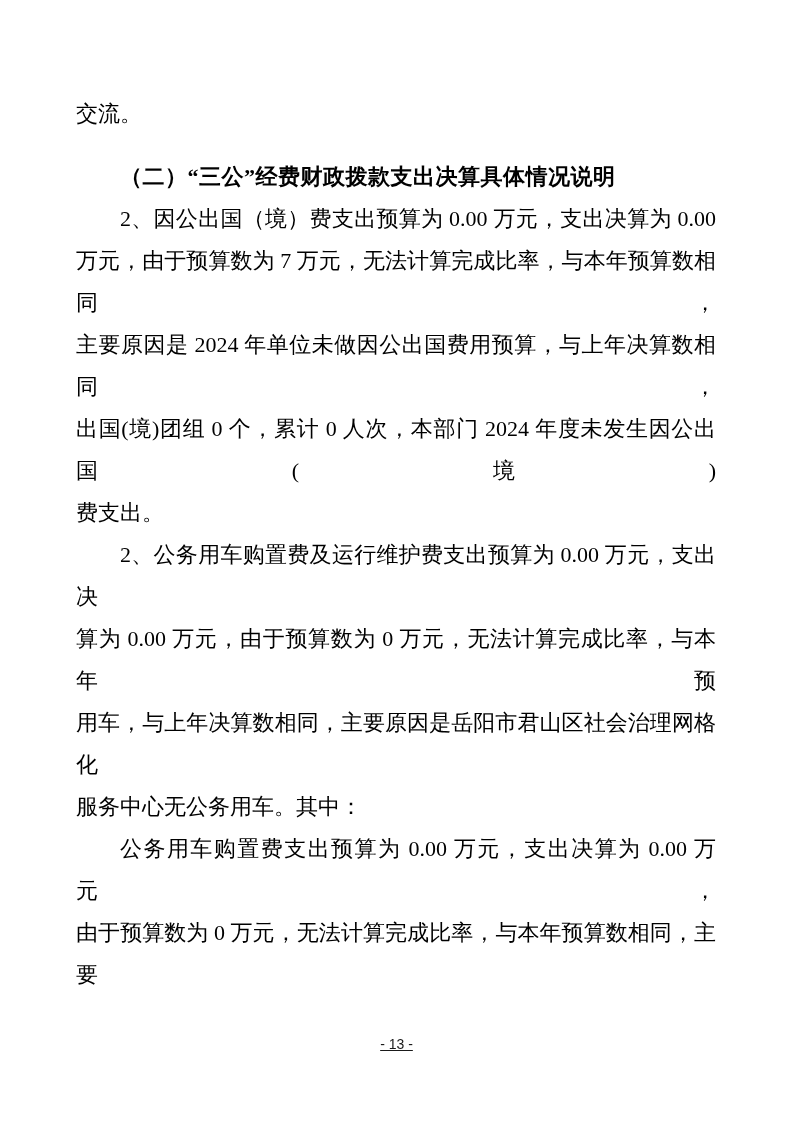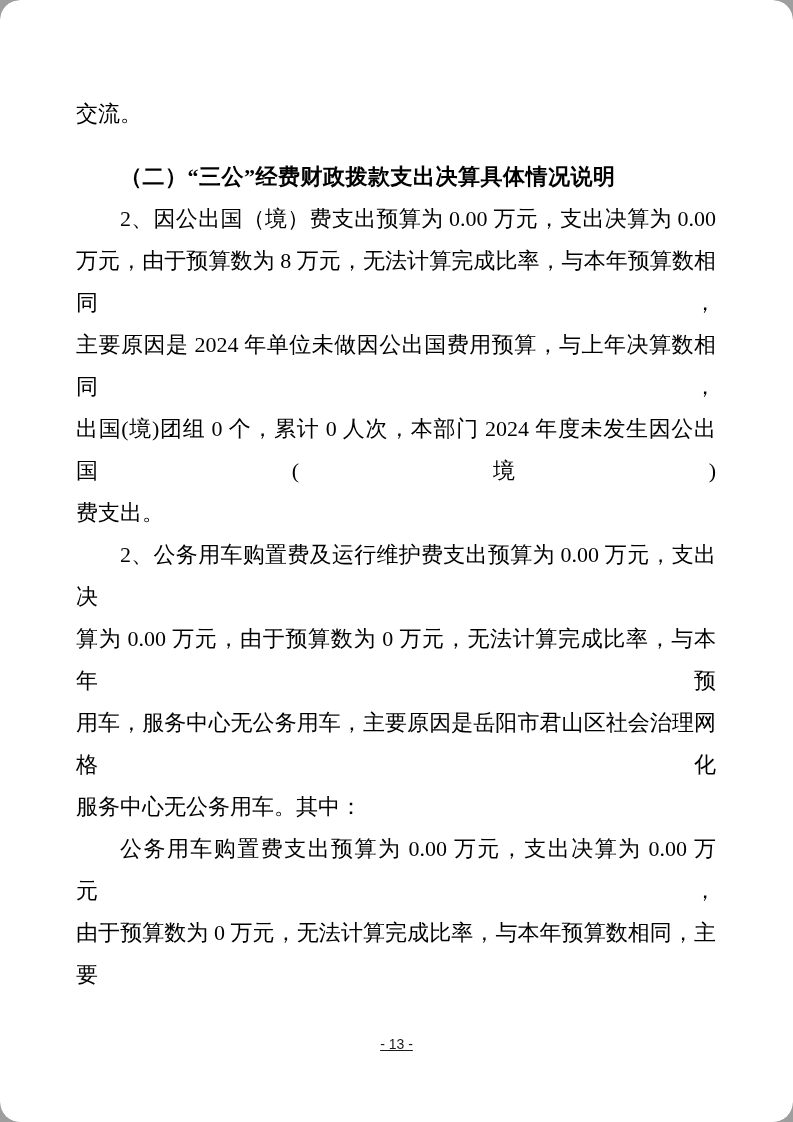--- a/index.html
+++ b/index.html
@@ -1,15 +1,15 @@
 <!DOCTYPE html>
 <html><head>
 <meta charset="utf-8">
 <style>
-  * { margin: 0; padding: 0; box-sizing: border-box; border-radius: 20px; }
+  * { margin: 0; padding: 0; box-sizing: border-box; }
   html, body {
     background: #9e9e9e;
     font-family: "Liberation Serif", "DejaVu Serif", serif;
   }
   .page {
     position: relative;
     width: 793px;
     height: 1122px;
     margin: 0 auto;
     background: #ffffff;
@@ -55,26 +55,26 @@
   }
 </style>
 </head>
 <body>
 
 <div class="page">
   <div class="content">
     <div class="line">交流。</div>
     <div class="line heading indent">（二）“三公”经费财政拨款支出决算具体情况说明</div>
     <div class="line indent justify">2、因公出国（境）费支出预算为 0.00 万元，支出决算为 0.00</div>
-    <div class="line justify">万元，由于预算数为 8 万元，无法计算完成比率，与本年预算数相同，</div>
+    <div class="line justify">万元，由于预算数为 7 万元，无法计算完成比率，与本年预算数相同，</div>
     <div class="line justify">主要原因是 2024 年单位未做因公出国费用预算，与上年决算数相同，</div>
     <div class="line justify">出国(境)团组 0 个，累计 0 人次，本部门 2024 年度未发生因公出国(境)</div>
     <div class="line">费支出。</div>
     <div class="line indent justify">2、公务用车购置费及运行维护费支出预算为 0.00 万元，支出决</div>
     <div class="line justify">算为 0.00 万元，由于预算数为 0 万元，无法计算完成比率，与本年预</div>
-    <div class="line justify">用车，服务中心无公务用车，主要原因是岳阳市君山区社会治理网格化</div>
+    <div class="line justify">用车，与上年决算数相同，主要原因是岳阳市君山区社会治理网格化</div>
     <div class="line">服务中心无公务用车。其中：</div>
     <div class="line indent justify">公务用车购置费支出预算为 0.00 万元，支出决算为 0.00 万元，</div>
     <div class="line justify">由于预算数为 0 万元，无法计算完成比率，与本年预算数相同，主要</div>
 
   </div>
   <div class="page-number">- 13 -</div>
 </div>
 
 </body></html>

